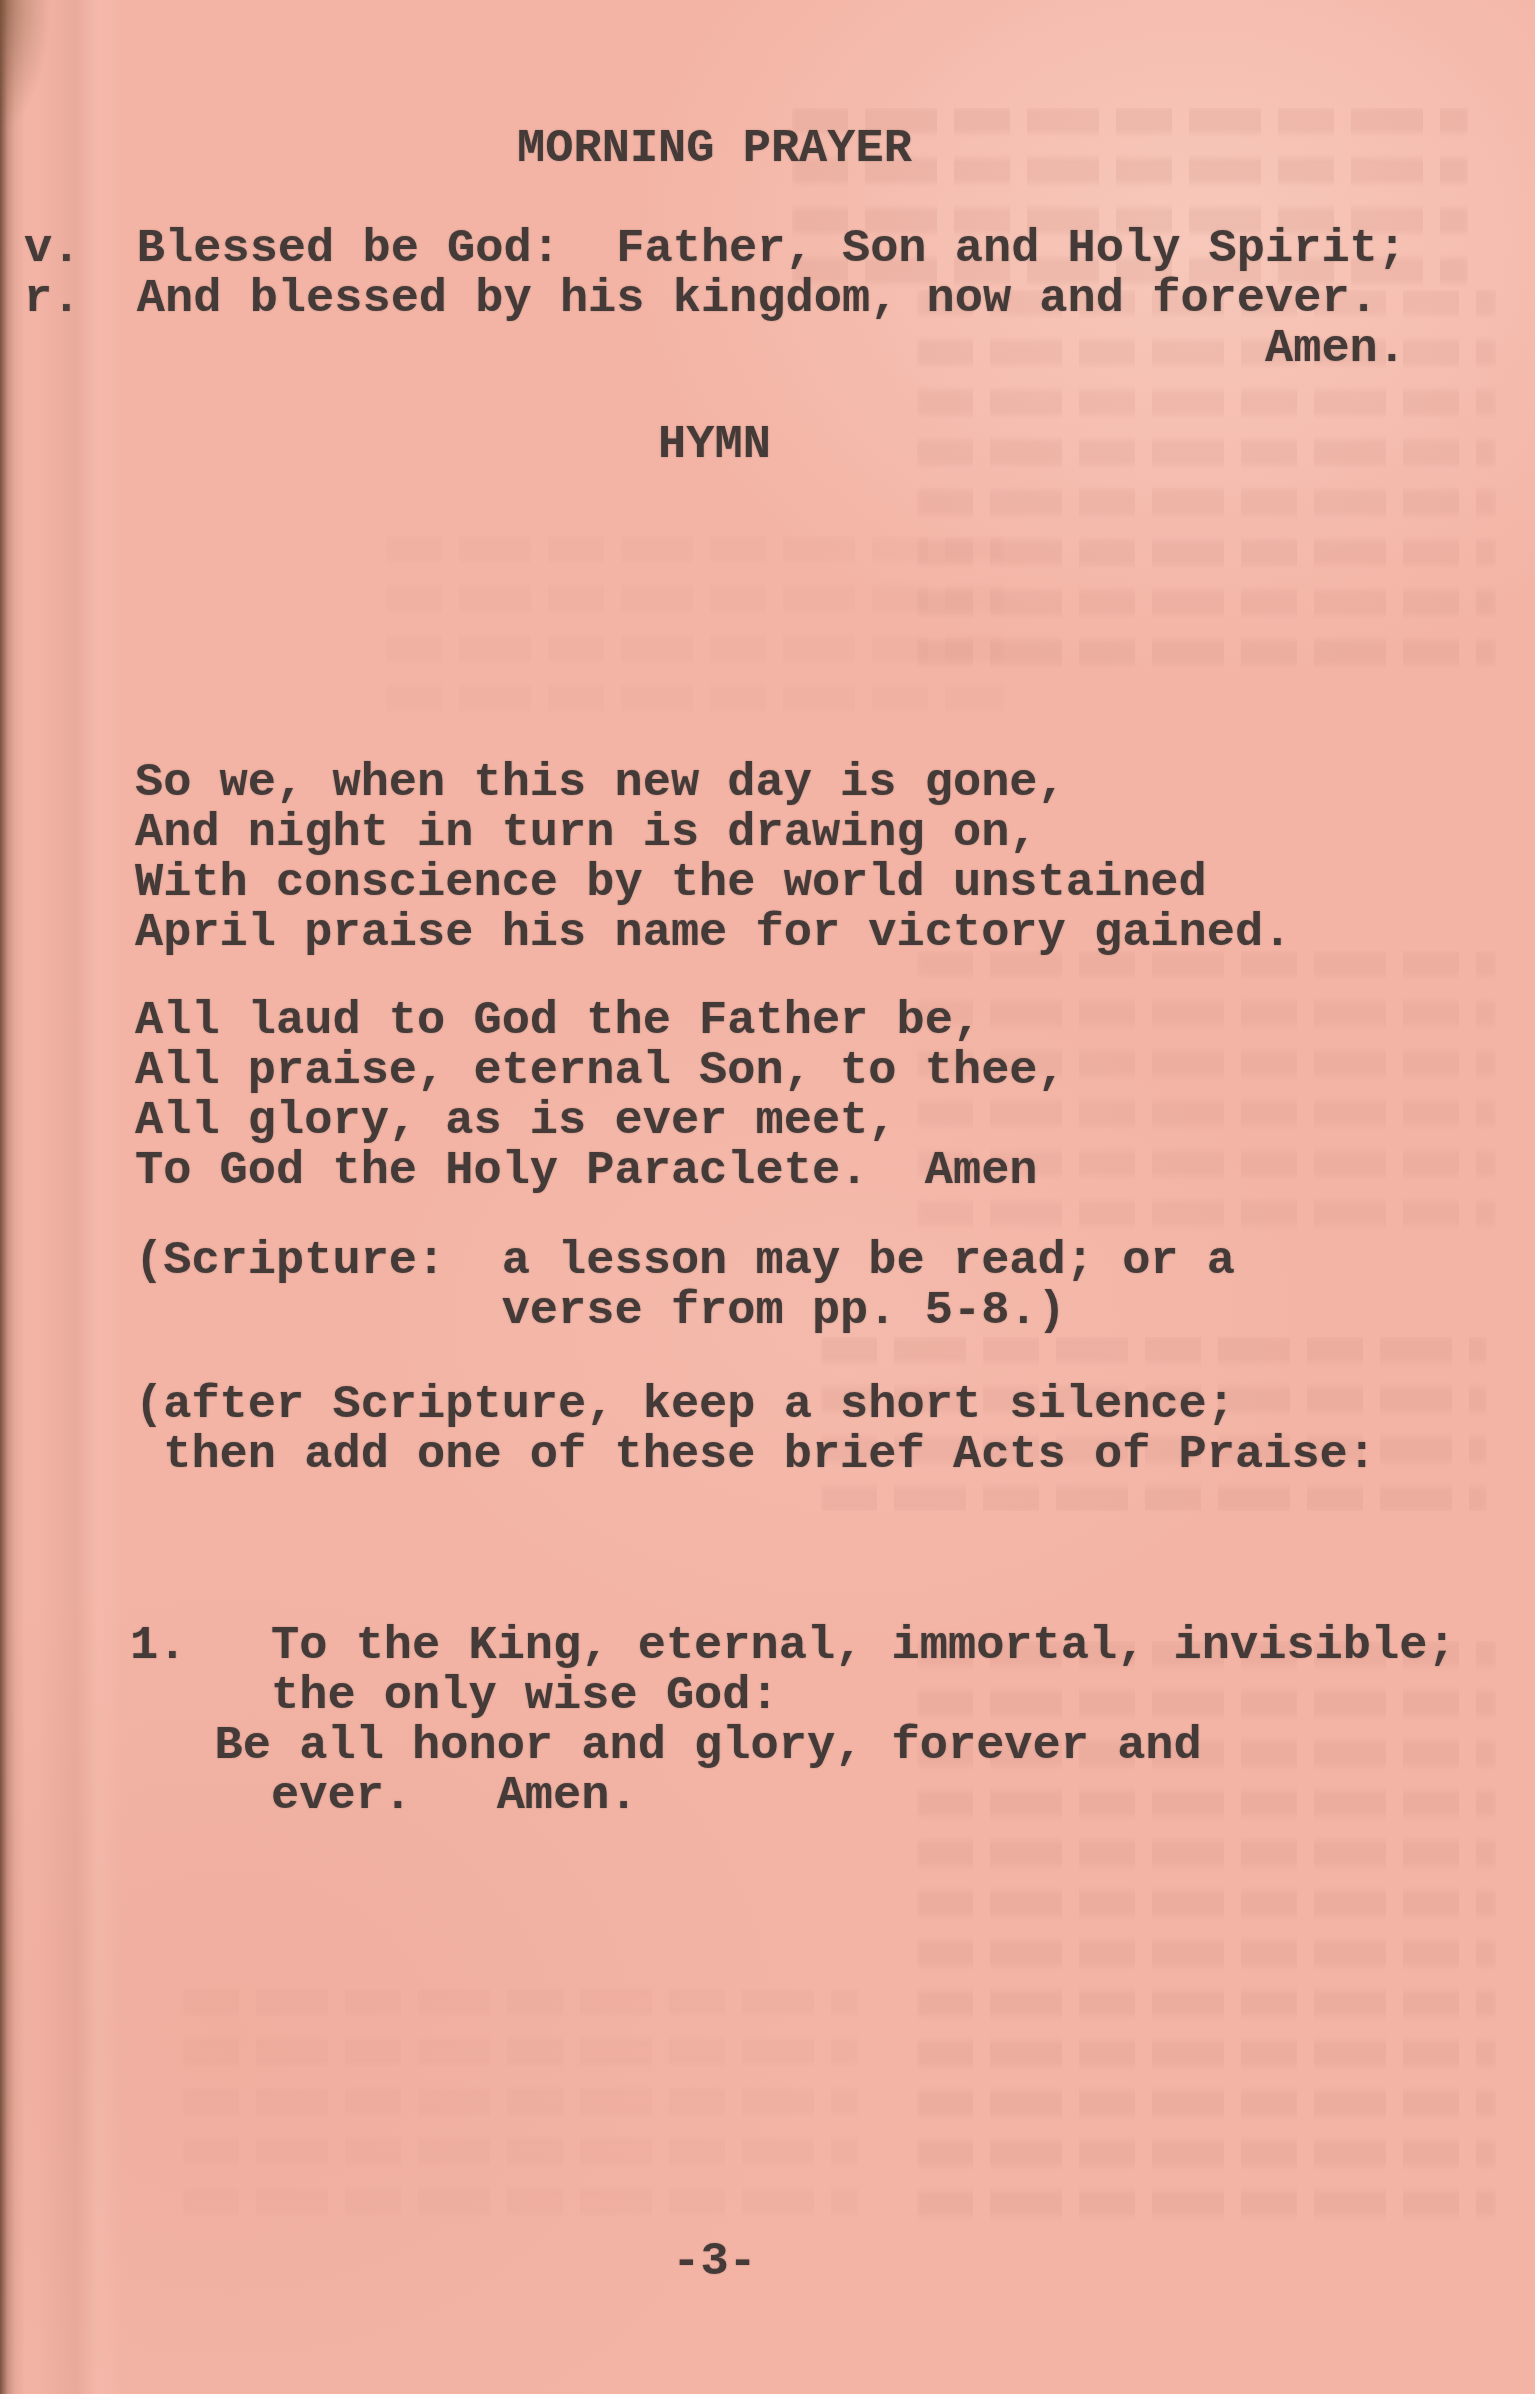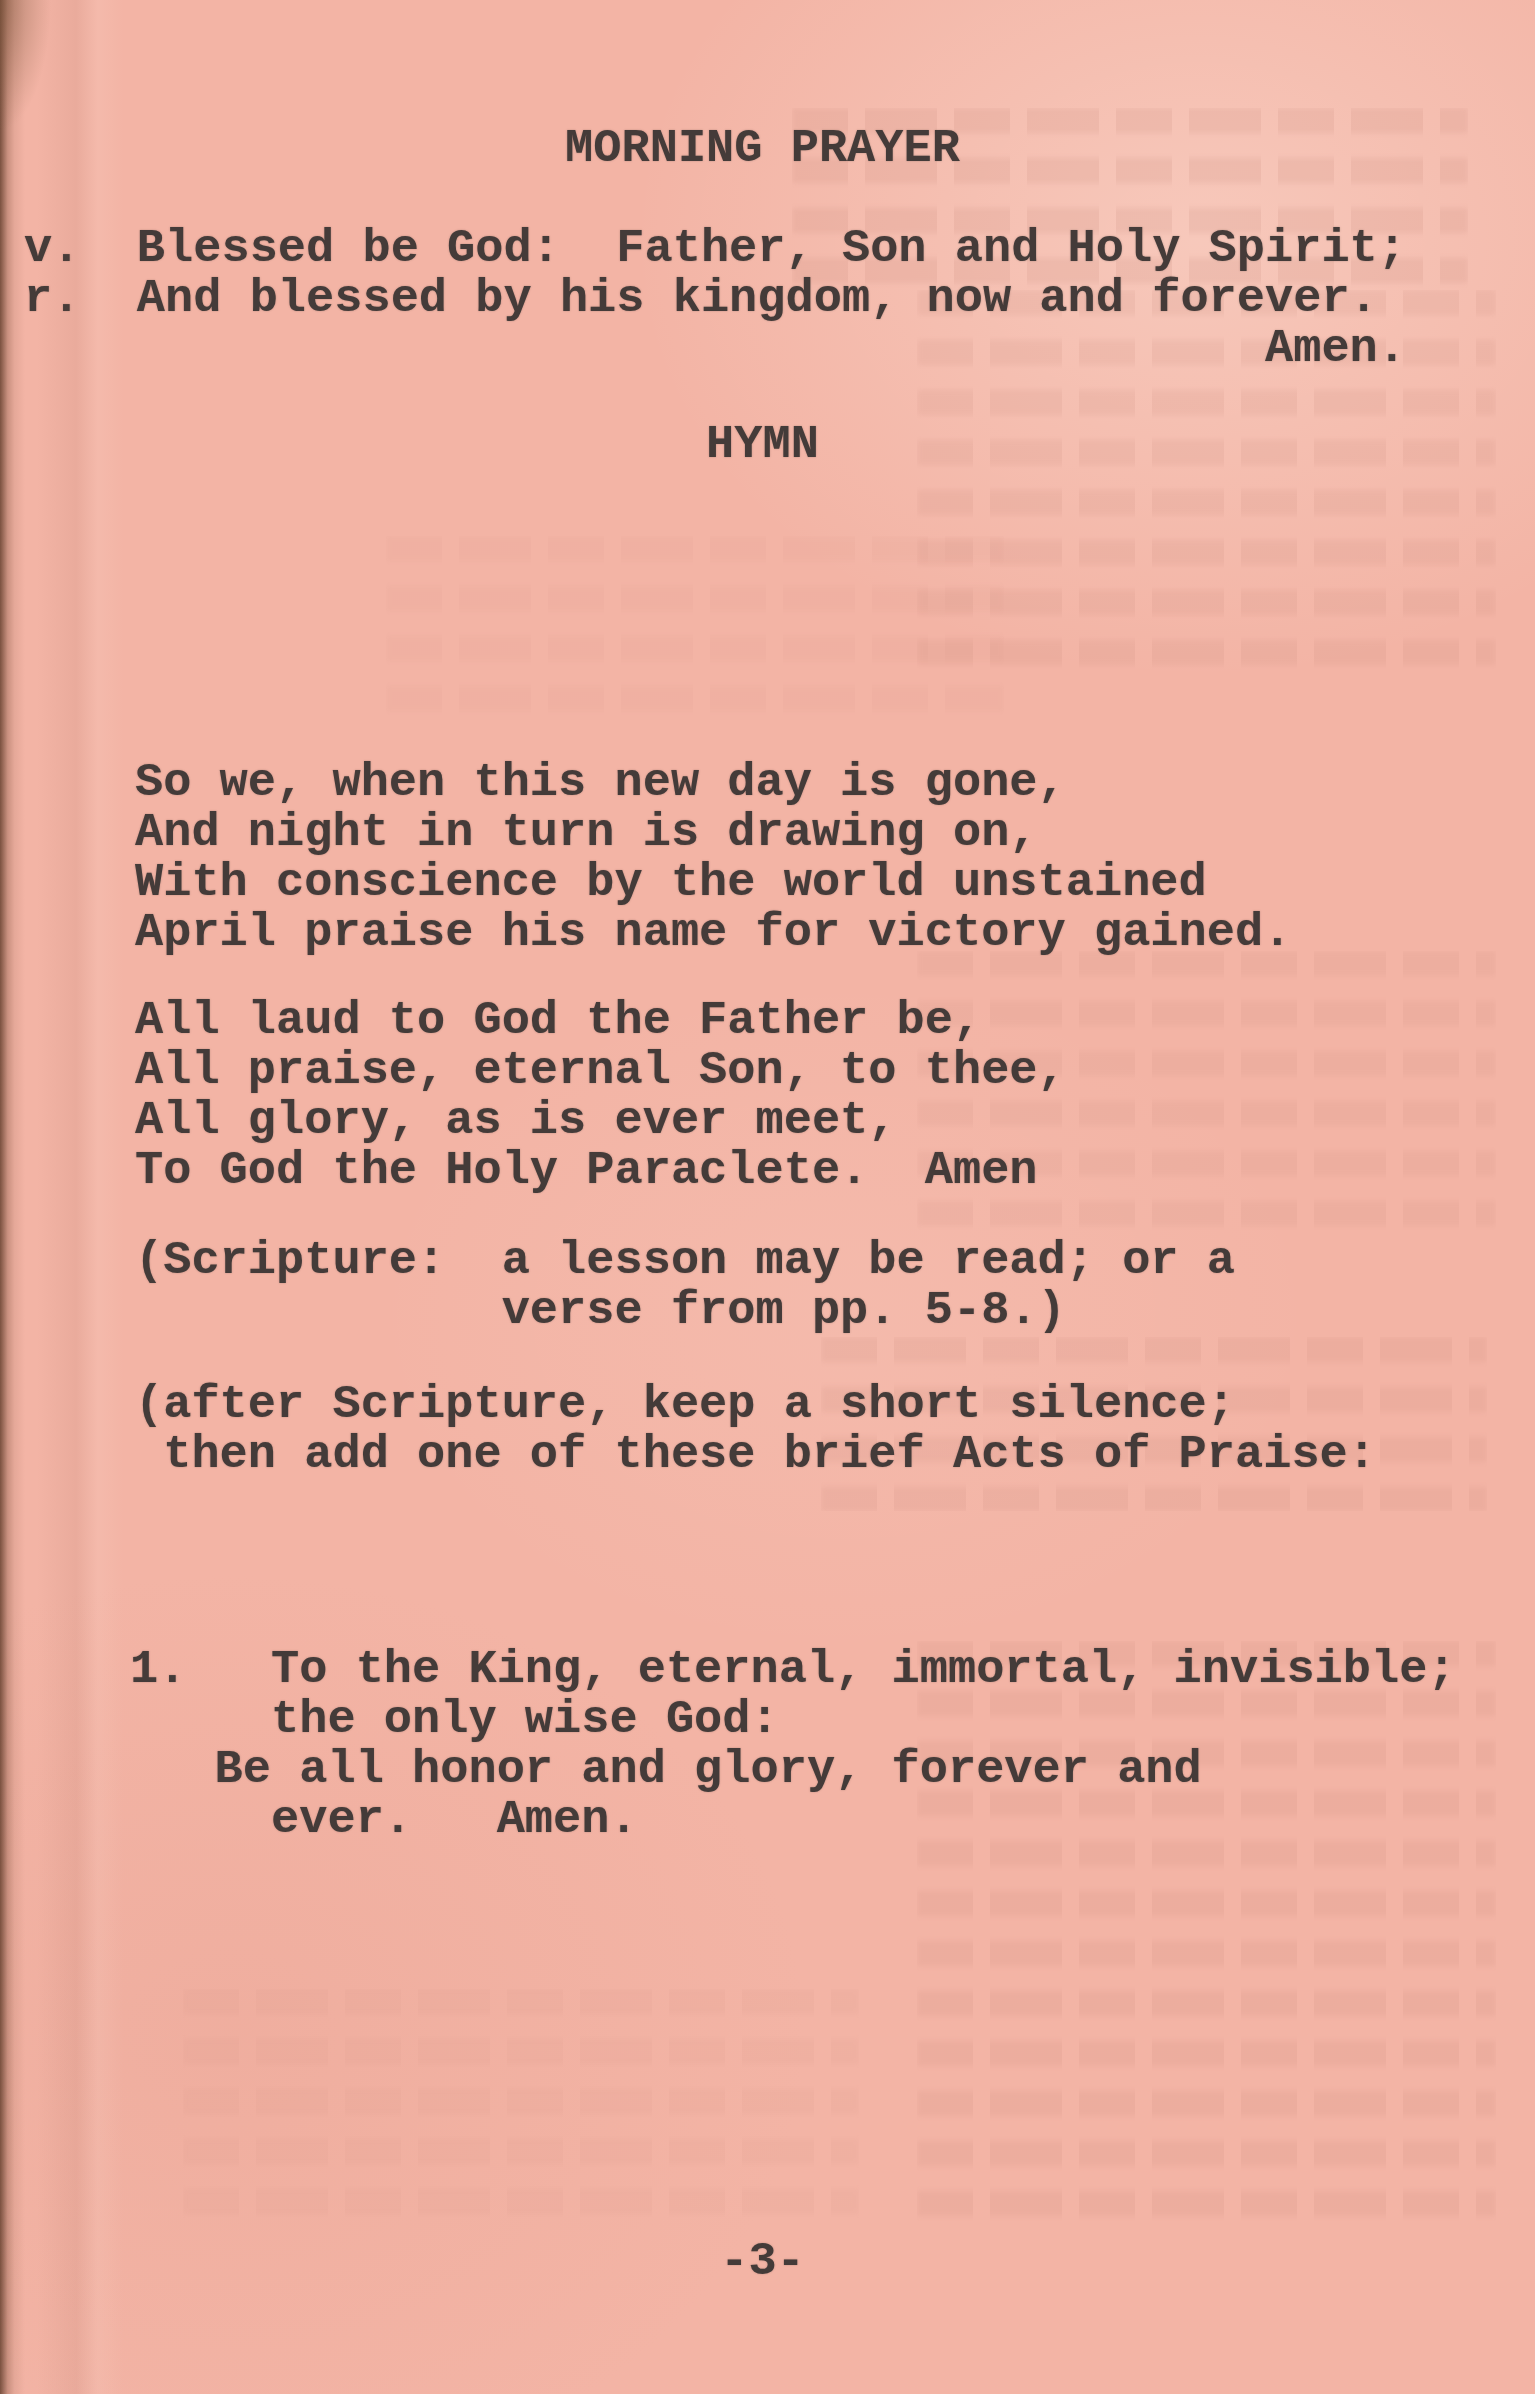--- a/index.html
+++ b/index.html
@@ -33,21 +33,20 @@
     text-shadow: 0 0 1.9px rgba(74,58,52,0.38);
   }
 
   .center-line {
     position: absolute;
     left: 0;
     width: 1429px;
     text-align: center;
     white-space: pre;
     text-shadow: 0 0 1.9px rgba(74,58,52,0.38);
-    margin-left: 48px;
   }
 
   
   .edge-left {
     position: absolute;
     left: 0; top: 0;
     width: 25px; height: 100%;
     background: linear-gradient(90deg,
       rgba(92,56,38,0.8) 0px,
       rgba(124,78,58,0.35) 7.7px,
@@ -114,21 +113,21 @@
 All glory, as is ever meet,
 To God the Holy Paraclete.  Amen</pre>
 
   <pre class="tw" style="left:135px; top:1236px;">(Scripture:  a lesson may be read; or a
              verse from pp. 5-8.)</pre>
 
   <pre class="tw" style="left:135px; top:1380px;">(after Scripture, keep a short silence;
  then add one of these brief Acts of Praise:</pre>
 
 
-  <pre class="tw" style="left:130px; top:1621px;margin-top:24px;">1.   To the King, eternal, immortal, invisible;
+  <pre class="tw" style="left:130px; top:1621px;">1.   To the King, eternal, immortal, invisible;
      the only wise God:
    Be all honor and glory, forever and
      ever.   Amen.</pre>
 
 
   <div class="center-line" style="top:2237px;">-3-</div>
 
   <div class="crease"></div>
   <div class="edge-left"></div>
   <div class="edge-corner"></div>

